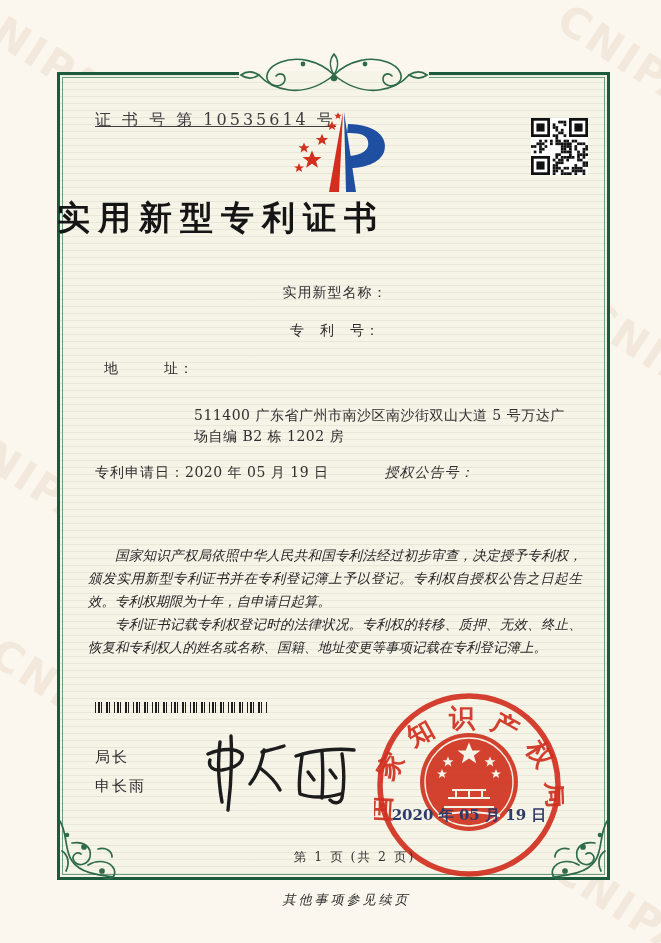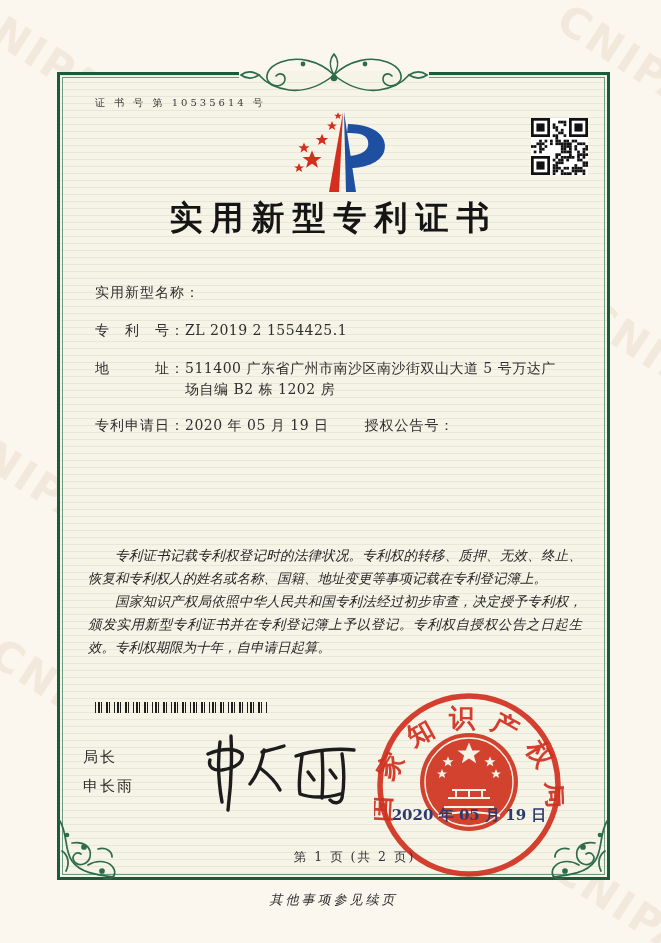--- a/index.html
+++ b/index.html
@@ -32,70 +32,70 @@
     border:1px solid #6f9b82;
   }
   .ornament-top{
     position:absolute;left:50%;top:-23px;transform:translateX(-50%);
   }
   .ornament-corner{position:absolute;width:92px;height:92px;}
   .ornament-bl{left:-6px;bottom:-6px;}
   .ornament-br{right:-6px;bottom:-6px;transform:scaleX(-1);}
   
   .cert-no{
-    position:absolute;left:95px;top:96px;
-    font-size:10px;letter-spacing:3px;color:#3c3c3c;
+    position:absolute;left:95px;top:110px;
+    font-size:16px;letter-spacing:3px;color:#3c3c3c;text-decoration:underline;
   }
   .logo{position:absolute;left:292px;top:108px;width:100px;height:92px;}
   .qr{position:absolute;left:531px;top:118px;width:57px;height:57px;background:#fff;}
   .title{
     position:absolute;left:57px;top:196px;width:553px;
-    text-align:center;font-size:33px;font-weight:700;
+    font-size:33px;font-weight:700;
     letter-spacing:8px;color:#151515;
   }
   
   .fields{position:absolute;left:95px;top:282px;width:480px;font-size:14px;color:#2e2e2e;}
-  .frow{margin-bottom:17px;line-height:21px;display:flex;}
+  .frow{margin-bottom:17px;line-height:21px;display:flex;justify-content:center;}
   .flabel{letter-spacing:1px;white-space:nowrap;flex:none;}
   .fvalue{letter-spacing:0.5px;}
-  .addr .fvalue{width:372px;}
+  .addr .fvalue{width:372px;margin-top:47px;}
   .grant-row{display:flex;}
-  .grant-no{margin-left:36px;display:flex;}
+  .grant-no{margin-left:56px;display:flex;font-style:italic;}
   
   .paras{
     position:absolute;left:88px;top:544px;width:494px;
     font-size:13.5px;line-height:23px;color:#262626;
     font-style:italic;text-align:justify;
   }
   .paras p{margin:0;text-indent:2em;}
   
   .barcode{
     position:absolute;left:95px;top:702px;width:172px;height:11px;
     background:
       repeating-linear-gradient(90deg,
         #1e1e1e 0 1px, transparent 1px 3px,
         #1e1e1e 3px 5px, transparent 5px 6px,
         #1e1e1e 6px 7px, transparent 7px 11px,
         #1e1e1e 11px 13px, transparent 13px 14px,
         #1e1e1e 14px 15px, transparent 15px 19px);
   }
   
-  .signer{position:absolute;left:83px;top:748px;font-size:15px;color:#2b2b2b;
+  .signer{position:absolute;left:95px;top:748px;font-size:15px;color:#2b2b2b;
     font-family:"DejaVu Sans","Liberation Sans",sans-serif;}
   .signer div{margin-bottom:10px;letter-spacing:2px;}
   .signature{position:absolute;left:198px;top:728px;}
   
   .seal{position:absolute;left:374px;top:690px;width:190px;height:190px;}
   
   .page-info{
     position:absolute;left:57px;top:849px;width:595px;text-align:center;
     font-size:12.5px;letter-spacing:2px;color:#333;
   }
   .footer-note{
-    position:absolute;left:57px;top:891px;width:553px;text-align:center;
+    position:absolute;left:70px;top:891px;width:553px;text-align:center;
     font-size:13px;letter-spacing:3px;color:#2e2e2e;font-style:italic;
   }
 </style>
 </head>
 <body>
 
 <div class="wm" style="left:-18px;top:-12px;">CNIPA</div>
 <div class="wm" style="left:575px;top:-6px;">CNIPA</div>
 <div class="wm" style="left:388px;top:252px;">CNIPA</div>
 <div class="wm" style="left:-28px;top:412px;">CNIPA</div>
@@ -298,38 +298,37 @@
   </svg>
 
 <div class="title">实用新型专利证书</div>
 
 <div class="fields">
   <div class="frow">
     <span class="flabel">实用新型名称：</span>
   </div>
   <div class="frow">
     <span class="flabel">专　利　号：</span>
-    <span class="fvalue">ZL 2019 2 1554425.1</span>
   </div>
   <div class="frow addr">
     <span class="flabel">地　　　址：</span>
     <span class="fvalue">511400 广东省广州市南沙区南沙街双山大道 5 号万达广场自编 B2 栋 1202 房</span>
   </div>
   <div class="grant-row">
     <span class="flabel">专利申请日：</span>
     <span class="fvalue">2020 年 05 月 19 日</span>
     <span class="grant-no">
       <span class="flabel">授权公告号：</span>
     </span>
   </div>
 </div>
 
 <div class="paras">
+  <p>国家知识产权局依照中华人民共和国专利法经过初步审查，决定授予专利权，颁发实用新型专利证书并在专利登记簿上予以登记。专利权自授权公告之日起生效。专利权期限为十年，自申请日起算。</p>
   <p>专利证书记载专利权登记时的法律状况。专利权的转移、质押、无效、终止、恢复和专利权人的姓名或名称、国籍、地址变更等事项记载在专利登记簿上。</p>
-  <p>国家知识产权局依照中华人民共和国专利法经过初步审查，决定授予专利权，颁发实用新型专利证书并在专利登记簿上予以登记。专利权自授权公告之日起生效。专利权期限为十年，自申请日起算。</p>
 </div>
 
 <div class="barcode"></div>
 
 <div class="signer">
   <div>局长</div>
   <div>申长雨</div>
 </div>
 
 <svg class="signature" width="165" height="88" viewBox="0 0 165 88">

